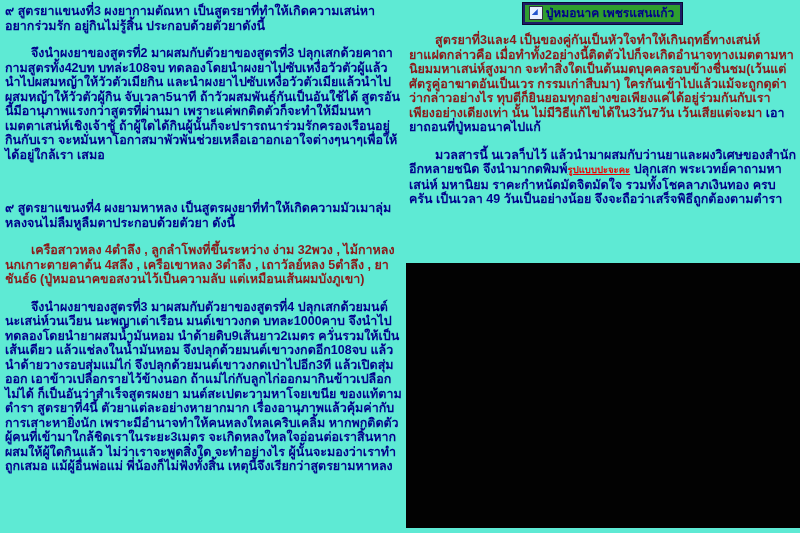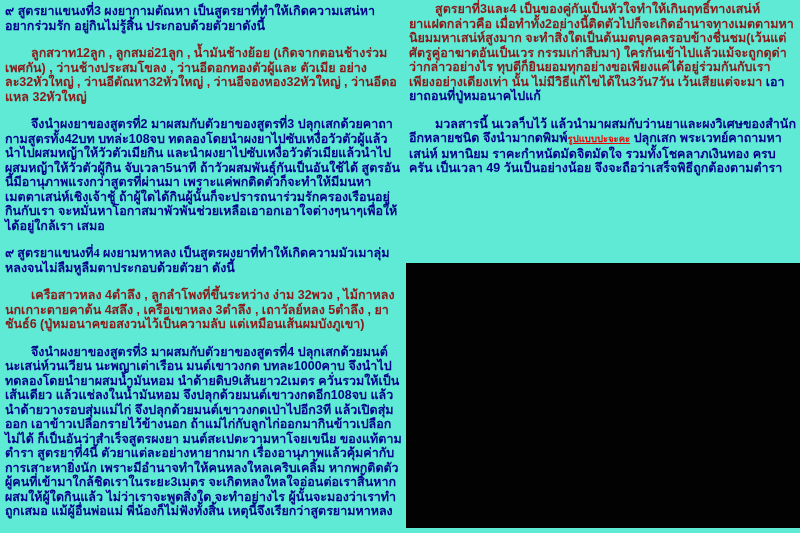--- a/index.html
+++ b/index.html
@@ -35,28 +35,33 @@
     position:absolute;left:406px;top:263px;width:394px;height:265px;background:#020202;
   }
 </style>
 </head>
 <body>
 
 <div class="page">
 
   <div class="col-left">
     <p class="navy">๙ สูตรยาแขนงที่3 ผงยากามตัณหา เป็นสูตรยาที่ทำให้เกิดความเสน่หาอยากร่วมรัก อยู่กินไม่รู้สิ้น ประกอบด้วยตัวยาดังนี้</p>
-    <p class="maroon indent">ลูกสวาท12ลูก , ลูกสมอ่21ลูก , น้ำมันช้างย้อย (เกิดจากตอนช้างร่วมเพศกัน) , ว่านช้างประสมโขลง , ว่านอีดอกทองตัวผู้และ ตัวเมีย อย่างละ32หัวใหญ่ , ว่านอีตัณหา32หัวใหญ่ , ว่านอีจองหอง32หัวใหญ่ , ว่านอีดอแหล 32หัวใหญ่</p>
     <p class="navy indent">จึงนำผงยาของสูตรที่2 มาผสมกับตัวยาของสูตรที่3 ปลุกเสกด้วยคาถากามสูตรทั้ง42บท บทล่ะ108จบ ทดลองโดยนำผงยาไปซับเหงื่อวัวตัวผู้แล้วนำไปผสมหญ้าให้วัวตัวเมียกิน และนำผงยาไปซับเหงื่อวัวตัวเมียแล้วนำไปผสมหญ้าให้วัวตัวผู้กิน จับเวลา5นาที ถ้าวัวผสมพันธุ์กันเป็นอันใช้ได้ สูตรอันนี้มีอานุภาพแรงกว่าสูตรที่ผ่านมา เพราะแค่พกติดตัวก็จะทำให้มีมนหา เมตตาเสน่ห์เชิงเจ้าชู้ ถ้าผู้ใดได้กินผู้นั้นก็จะปรารถนาร่วมรักครองเรือนอยู่กินกับเรา จะหมั่นหาโอกาสมาพัวพันช่วยเหลือเอาอกเอาใจต่างๆนาๆเพื่อให้ได้อยู่ใกล้เรา เสมอ</p>
-    <p class="navy" style="margin-top:13px;font-family:Liberation Serif, serif;">๙ สูตรยาแขนงที่4 ผงยามหาหลง เป็นสูตรผงยาที่ทำให้เกิดความมัวเมาลุ่มหลงจนไม่ลืมหูลืมตาประกอบด้วยตัวยา ดังนี้</p>
+    <p class="navy" style="margin-top:39px;">๙ สูตรยาแขนงที่4 ผงยามหาหลง เป็นสูตรผงยาที่ทำให้เกิดความมัวเมาลุ่มหลงจนไม่ลืมหูลืมตาประกอบด้วยตัวยา ดังนี้</p>
     <p class="maroon indent">เครือสาวหลง 4ตำลึง , ลูกลำโพงที่ขึ้นระหว่าง ง่าม 32พวง , ไม้กาหลงนกเกาะตายคาต้น 4สลึง , เครือเขาหลง 3ตำลึง , เถาวัลย์หลง 5ตำลึง , ยาชันธ์6 (ปู่หมอนาคขอสงวนไว้เป็นความลับ แต่เหมือนเส้นผมบังภูเขา)</p>
     <p class="navy indent">จึงนำผงยาของสูตรที่3 มาผสมกับตัวยาของสูตรที่4 ปลุกเสกด้วยมนต์นะเสน่ห์วนเวียน นะพญาเต่าเรือน มนต์เขาวงกด บทละ1000คาบ จึงนำไปทดลองโดยนำยาผสมน้ำมันหอม นำด้ายดิบ9เส้นยาว2เมตร ควั่นรวมให้เป็นเส้นเดียว แล้วแช่ลงในน้ำมันหอม จึงปลุกด้วยมนต์เขาวงกดอีก108จบ แล้วนำด้ายวางรอบสุ่มแม่ไก่ จึงปลุกด้วยมนต์เขาวงกดเป่าไปอีก3ที แล้วเปิดสุ่มออก เอาข้าวเปลือกรายไว้ข้างนอก ถ้าแม่ไก่กับลูกไก่ออกมากินข้าวเปลือกไม่ได้ ก็เป็นอันว่าสำเร็จสูตรผงยา มนต์สะเปตะวามหาโจยเขนีย ของแท้ตามตำรา สูตรยาที่4นี้ ตัวยาแต่ละอย่างหายากมาก เรื่องอานุภาพแล้วคุ้มค่ากับการเสาะหายิ่งนัก เพราะมีอำนาจทำให้คนหลงใหลเคริบเคลิ้ม หากพกติดตัว ผู้คนที่เข้ามาใกล้ชิดเราในระยะ3เมตร จะเกิดหลงใหลใจอ่อนต่อเราสิ้นหากผสมให้ผู้ใดกินแล้ว ไม่ว่าเราจะพูดสิ่งใด จะทำอย่างไร ผู้นั้นจะมองว่าเราทำถูกเสมอ แม้ผู้อื่นพ่อแม่ พี่น้องก็ไม่ฟังทั้งสิ้น เหตุนี้จึงเรียกว่าสูตรยามหาหลง</p>
   </div>
 
   <div class="col-right">
+    <div class="badge-row">
+      <span class="badge">
+        <span class="badge-icon"></span>
+        <span>ปู่หมอนาค เพชรแสนแก้ว</span>
+      </span>
+    </div>
     <p class="maroon indent">
       <span>สูตรยาที่3และ4 เป็นของคู่กันเป็นหัวใจทำให้เกินฤทธิ์ทางเสน่ห์ยาแฝดกล่าวคือ เมื่อทำทั้ง2อย่างนี้ติดตัวไปก็จะเกิดอำนาจทางเมตตามหานิยมมหาเสน่ห์สูงมาก จะทำสิ่งใดเป็นต้นมดบุคคลรอบข้างชื่นชม(เว้นแต่ศัตรูคู่อาฆาตอันเป็นเวร กรรมเก่าสืบมา) ใครกันเข้าไปแล้วแม้จะถูกดุด่าว่ากล่าวอย่างไร ทุบตีก็ยินยอมทุกอย่างขอเพียงแค่ได้อยู่ร่วมกันกับเราเพียงอย่างเดียงเท่า นั้น ไม่มีวิธีแก้ไขได้ใน3วัน7วัน เว้นเสียแต่จะมา</span>
       <span class="navy">เอายาถอนที่ปู่หมอนาคไปแก้</span>
     </p>
     <p class="navy indent">
       <span>มวลสารนี้ นเวลา็บไว้ แล้วนำมาผสมกับว่านยาและผงวิเศษของสำนักอีกหลายชนิด จึงนำมากดพิมพ์</span><a class="red-link">รูปแบบปะจะคะ</a><span> ปลุกเสก พระเวทย์คาถามหาเสน่ห์ มหานิยม ราคะกำหนัดมัดจิตมัดใจ รวมทั้งโชคลาภเงินทอง ครบครัน เป็นเวลา 49 วันเป็นอย่างน้อย จึงจะถือว่าเสร็จพิธีถูกต้องตามตำรา</span>
     </p>
   </div>
 
   <div class="black-image"></div>

